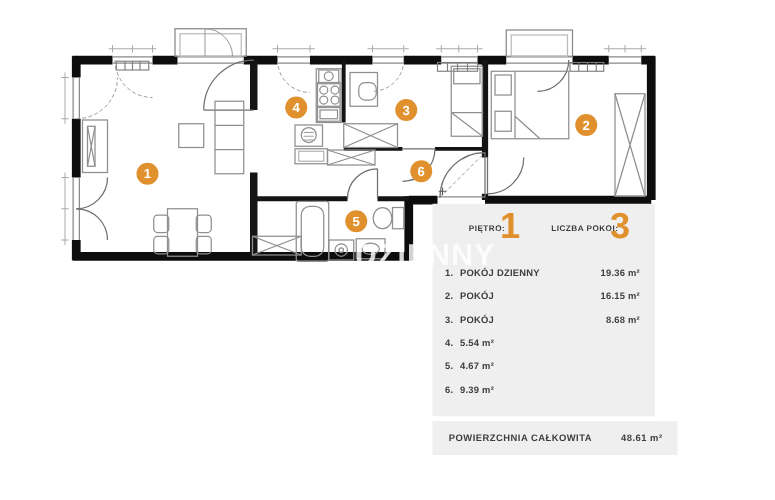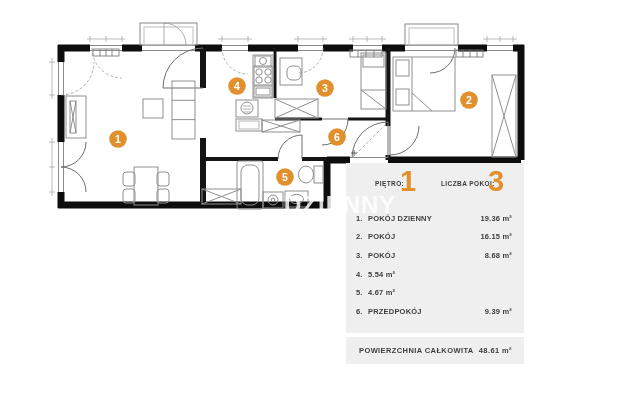--- a/index.html
+++ b/index.html
@@ -10,21 +10,21 @@
   
   .panel{position:absolute;left:346px;top:163px;width:178px;height:170px;background:#EFEFEF;}
   .panel .hdr-label{position:absolute;font-size:6.5px;font-weight:700;letter-spacing:.4px;color:#3b3b3b;}
   .panel .hdr-digit{position:absolute;font-size:29px;font-weight:800;color:#E0912D;line-height:1;}
   .rows{position:absolute;left:10px;right:12px;top:46px;}
   .room-row{display:flex;align-items:center;height:18.6px;font-size:7.5px;font-weight:700;
             color:#3d3d3d;letter-spacing:.2px;}
   .room-row .no{width:12px;}
   .room-row .nm{flex:1;}
   .room-row .ar{text-align:right;}
-  .total-box{position:absolute;left:346px;top:337px;width:178px;height:27px;background:#EFEFEF;
+  .total-box{position:absolute;left:346px;top:337px;width:196px;height:27px;background:#EFEFEF;
              display:flex;align-items:center;justify-content:space-between;
              padding:0 12px 0 13px;box-sizing:border-box;
              font-size:7.5px;font-weight:700;color:#3d3d3d;letter-spacing:.4px;}
   .watermark{position:absolute;left:284px;top:191px;font-size:24px;font-weight:700;
              letter-spacing:1px;color:rgba(255,255,255,0.82);user-select:none;pointer-events:none;}
 
   svg text.badge-num{fill:#ffffff;font-family:"Liberation Sans",sans-serif;
                      font-size:10.5px;font-weight:700;text-anchor:middle;}
 </style>
 </head>
@@ -271,21 +271,20 @@
       <div class="room-row">
         <span class="no">4.</span>
         <span class="ar">5.54 m²</span>
       </div>
       <div class="room-row">
         <span class="no">5.</span>
         <span class="ar">4.67 m²</span>
       </div>
       <div class="room-row">
         <span class="no">6.</span>
-        <span class="nm">PRZEDPOKÓJ</span>
         <span class="ar">9.39 m²</span>
       </div>
     </div>
   </div>
 
   <div class="total-box">
     <span>POWIERZCHNIA CAŁKOWITA</span>
     <span>48.61 m²</span>
   </div>
 

